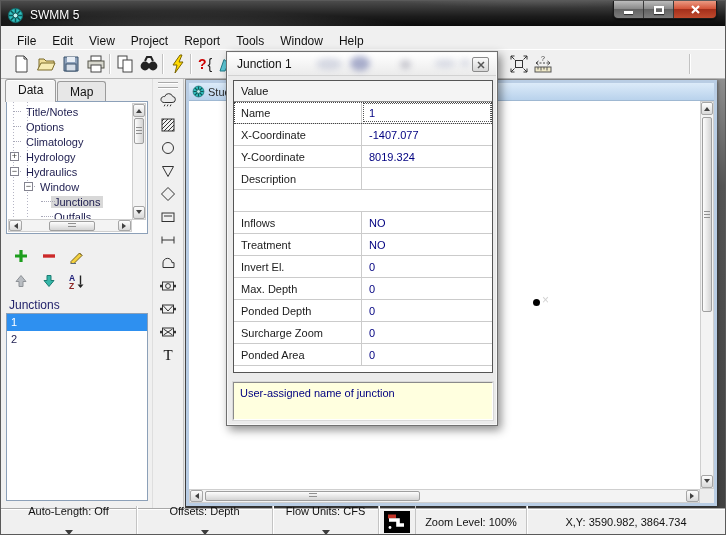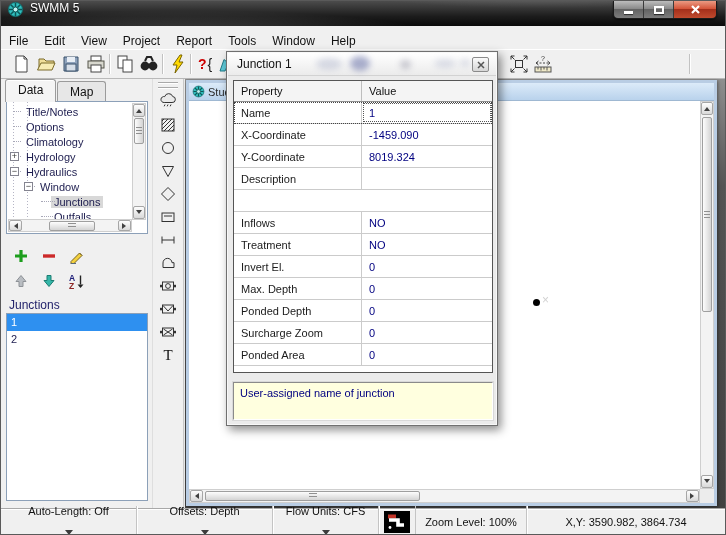--- a/index.html
+++ b/index.html
@@ -10,36 +10,36 @@
     background: #ececec; border: 1px solid #5a5a5a; overflow: hidden;
     color:#111;
   }
   
   .titlebar {
     position: absolute; left:0; top:0; width:100%; height:28px;
     background:
       radial-gradient(ellipse 60% 160% at 25% 130%, rgba(255,255,255,.28), transparent 60%),
       radial-gradient(ellipse 50% 120% at 75% -40%, rgba(255,255,255,.18), transparent 55%),
       linear-gradient(180deg, #4c4c4c, #1c1c1c 55%, #050505);
-    display:flex; align-items:flex-start;
+    display:flex; align-items:center;
   }
   .titlebar .app-title { color:#fff; font-size:12px; margin-left:6px; text-shadow:0 1px 2px #000; }
   .app-icon { width:17px; height:17px; margin-left:6px; }
   .win-controls { position:absolute; right:8px; top:0; display:flex; border:1px solid #1a1a1a;
     border-top:none; border-radius:0 0 5px 5px; overflow:hidden; box-shadow:0 1px 2px rgba(0,0,0,.6);}
   .wbtn { width:30px; height:17px; display:flex; align-items:center; justify-content:center;
     background:linear-gradient(180deg,#bdbdbd,#8a8a8a 45%,#636363 50%,#7d7d7d);
     border-right:1px solid #3a3a3a; cursor:default; }
   .wbtn:last-child { border-right:none; }
   .wbtn.close { background:linear-gradient(180deg,#eb9a83,#d4553a 45%,#a5301b 50%,#c04a2e); width:42px;}
   .glyph-min { width:9px; height:3px; background:#fff; margin-top:6px; box-shadow:0 1px 1px rgba(0,0,0,.6);}
   .glyph-max { width:10px; height:8px; border:2px solid #fff; box-shadow:0 1px 1px rgba(0,0,0,.6);}
   
   .menubar { position:absolute; left:0; top:25px; width:100%; height:30px; background:#f0f0f0;
-    border-bottom:1px solid #d7d7d7; display:flex; align-items:center; padding-left:0; }
+    border-bottom:1px solid #d7d7d7; display:flex; align-items:center; padding-left:8px; }
   .menu-item { padding:3px 8px; font-size:12px; color:#111; }
   
   .toolbar { position:absolute; left:0; top:48px; width:100%; height:30px; background:#f0f0f0;
     border-bottom:1px solid #b9b9b9; box-shadow:inset 0 1px 0 #fff; }
   .tbtn { position:absolute; top:3px; width:24px; height:24px; display:flex; align-items:center; justify-content:center; }
   .tsep { position:absolute; top:5px; width:2px; height:20px; border-left:1px solid #c2c2c2; border-right:1px solid #fff; }
   .q-red { color:#c00; font-weight:bold; font-size:14px; }
   .q-brace { color:#222; font-size:14px; margin-left:1px; }
   
   .left-panel { position:absolute; left:0; top:78px; width:151px; height:429px; background:#f0f0f0; }
@@ -509,33 +509,32 @@
       <span class="smudge" style="left:206px;top:6px;width:22px;height:9px;background:#9aa2c0;opacity:.3;"></span>
       <span class="smudge" style="left:232px;top:6px;width:10px;height:8px;background:#9aa2c0;opacity:.3;"></span>
       <div class="dlg-close">
         <svg width="8" height="8" viewBox="0 0 8 8">
           <path d="M1 1l6 6M7 1L1 7" stroke="#555" stroke-width="1.5"></path>
           </svg>
       </div>
     </div>
     <div class="ptable">
       <div class="phead">
-        <div class="hc c1">Property</div>
         <div class="hc">Value</div>
       </div>
       <div>
 
           <div class="prow sel">
             <div class="pcell prop">Name</div>
             <div class="pcell val">1</div>
           </div>
 
           <div class="prow">
             <div class="pcell prop">X-Coordinate</div>
-            <div class="pcell val">-1459.090</div>
+            <div class="pcell val">-1407.077</div>
           </div>
 
           <div class="prow">
             <div class="pcell prop">Y-Coordinate</div>
             <div class="pcell val">8019.324</div>
           </div>
 
           <div class="prow">
             <div class="pcell prop">Description</div>
             <div class="pcell val"></div>

